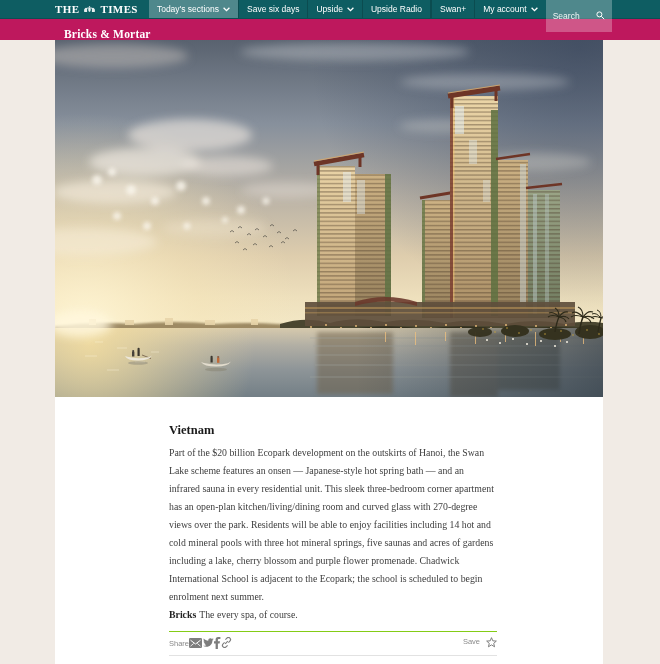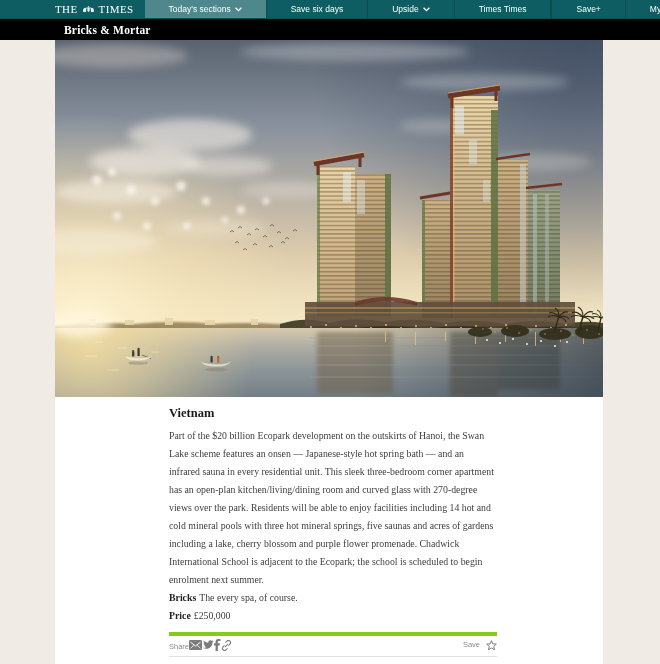--- a/index.html
+++ b/index.html
@@ -8,49 +8,49 @@
     width:660px; height:664px;
     background:#f1ebe5;
     font-family:"Liberation Sans", sans-serif;
     overflow:hidden;
     position:relative;
   }
   
   .topbar { height:19px; background:#0e5d62; border-bottom:1px solid rgba(0,0,0,0.14); }
   .topbar-inner { margin-left:55px; width:548px; height:18px; display:flex; align-items:stretch; }
   .brand { display:flex; align-items:center; gap:3px; color:#fff;
-           font-family:"Liberation Serif", serif; font-weight:normal; font-size:11px;
+           font-family:"Liberation Serif", serif; font-weight:bold; font-size:11px;
            letter-spacing:.4px; padding-right:11px; white-space:nowrap; }
-  .navitem { display:flex; align-items:center; gap:4px; padding:0 24px;
+  .navitem { display:flex; align-items:center; gap:4px; padding:0 8px;
              color:#fff; font-size:8.5px; white-space:nowrap; cursor:pointer;
              border-left:1px solid rgba(0,0,0,0.18); }
   .navitem.last { border-right:1px solid rgba(0,0,0,0.18); }
   .navitem.active { background:rgba(255,255,255,0.27); border-left:none; }
   .nav-right { margin-left:auto; display:flex; align-items:stretch; }
   .searchbox { width:66px; background:rgba(255,255,255,0.27); display:flex;
                align-items:center; justify-content:space-between; padding:16px 7px;
                color:#eef4f4; font-size:8.5px; cursor:text; }
   
-  .sectionbar { height:21px; background:#000000; display:flex; align-items:center; }
+  .sectionbar { height:21px; background:#be185d; display:flex; align-items:flex-end; }
   .sectionbar-title { margin-left:64px; color:#fff; font-family:"Liberation Serif", serif;
                       font-weight:bold; font-size:11.5px; letter-spacing:.2px; }
   
   .hero { margin-left:55px; width:548px; height:357px; display:block; background:#8a8f99; }
   
-  .content { margin-left:55px; width:548px; background:#fff; padding:9px 106px 0 114px;
+  .content { margin-left:55px; width:548px; background:#fff; padding:26px 106px 0 114px;
              height:267px; overflow:hidden; }
   .article-heading { font-family:"Liberation Serif", serif; font-size:12.5px;
                      font-weight:bold; color:#1a1a1a; margin:0 0 6px 0; }
   .article-body { font-family:"Liberation Serif", serif; font-size:9.8px;
                   line-height:18px; color:#3d3d3d; }
   .article-body p { margin:0; }
   .inline-label { font-weight:bold; color:#222; margin-right:3px; }
   .contact-link { color:#3e7cb1; text-decoration:underline; cursor:pointer; }
   
-  .share-row { margin-top:7px; border-top:4px solid #84cc16; border-bottom:1px solid #e2e2e2;
+  .share-row { margin-top:7px; border-top:1px solid #84cc16; border-bottom:1px solid #e2e2e2;
                height:25px; display:flex; align-items:center; gap:0; color:#8a8a8a;
                font-size:7.5px; }
   .icon-btn { display:flex; align-items:center; color:#7d7d7d; cursor:pointer; }
   .save-group { margin-left:auto; display:flex; gap:6px; }
 </style>
 </head>
 <body>
 
 <div class="topbar">
   <div class="topbar-inner">
@@ -79,25 +79,25 @@
     </div>
     <div class="navitem">
       <span>Upside</span>
       <span>
         <svg width="7" height="5" viewBox="0 0 7 5">
             <path d="M.6 .8 L3.5 3.7 L6.4 .8" stroke="#fff" stroke-width="1.3" fill="none"></path>
           </svg>
       </span>
     </div>
     <div class="navitem last">
-      <span>Times Times</span>
+      <span>Upside Radio</span>
     </div>
     <div class="nav-right">
       <div class="navitem">
-        <span>Save+</span>
+        <span>Swan+</span>
       </div>
       <div class="navitem">
         <span>My account</span>
         <span>
           <svg width="7" height="5" viewBox="0 0 7 5">
               <path d="M.6 .8 L3.5 3.7 L6.4 .8" stroke="#fff" stroke-width="1.3" fill="none"></path>
             </svg>
         </span>
       </div>
       <div class="searchbox">
@@ -424,21 +424,20 @@
   </g>
 
   <ellipse cx="25" cy="284" rx="32" ry="13" fill="#fff7dd" opacity=".85" filter="url(#soft)"></ellipse>
 </svg>
 
 <div class="content">
   <h1 class="article-heading">Vietnam</h1>
   <div class="article-body">
     <p>Part of the $20 billion Ecopark development on the outskirts of Hanoi, the Swan Lake scheme features an onsen — Japanese-style hot spring bath — and an infrared sauna in every residential unit. This sleek three-bedroom corner apartment has an open-plan kitchen/living/dining room and curved glass with 270-degree views over the park. Residents will be able to enjoy facilities including 14 hot and cold mineral pools with three hot mineral springs, five saunas and acres of gardens including a lake, cherry blossom and purple flower promenade. Chadwick International School is adjacent to the Ecopark; the school is scheduled to begin enrolment next summer.</p>
     <p><span class="inline-label">Bricks</span><span>The every spa, of course.</span></p>
-    <p><span class="inline-label">Price</span><span>£250,000</span></p>
   </div>
 
   <div class="share-row">
     <span>Share</span>
     <span class="icon-btn">
       <span>
         <svg width="13" height="10" viewBox="0 0 13 10">
           <rect x="0" y="0" width="13" height="10" rx="1.3" fill="#7d7d7d"></rect>
           <path d="M1.5 2.2 L6.5 6 L11.5 2.2" stroke="#fff" stroke-width="1" fill="none"></path>
           <path d="M1.5 8.2 L4.8 5.4 M11.5 8.2 L8.2 5.4" stroke="#fff" stroke-width=".8" fill="none"></path>

